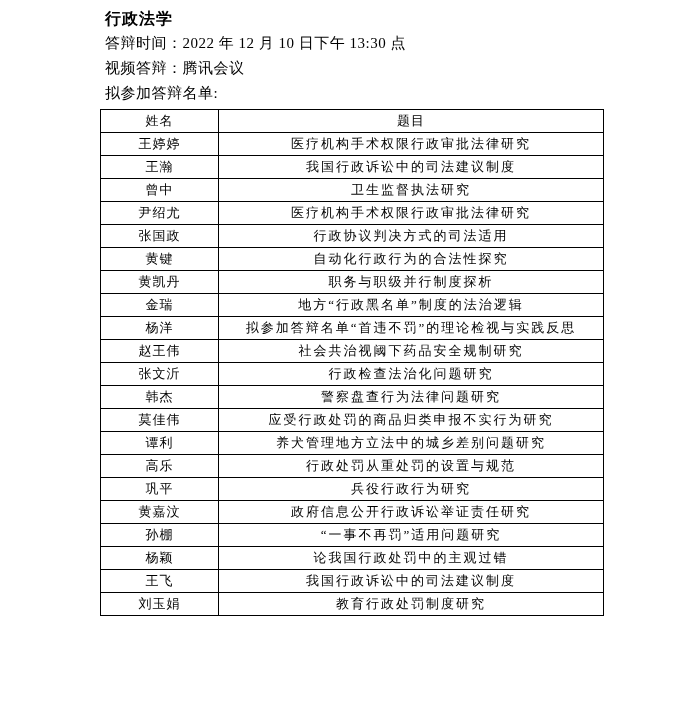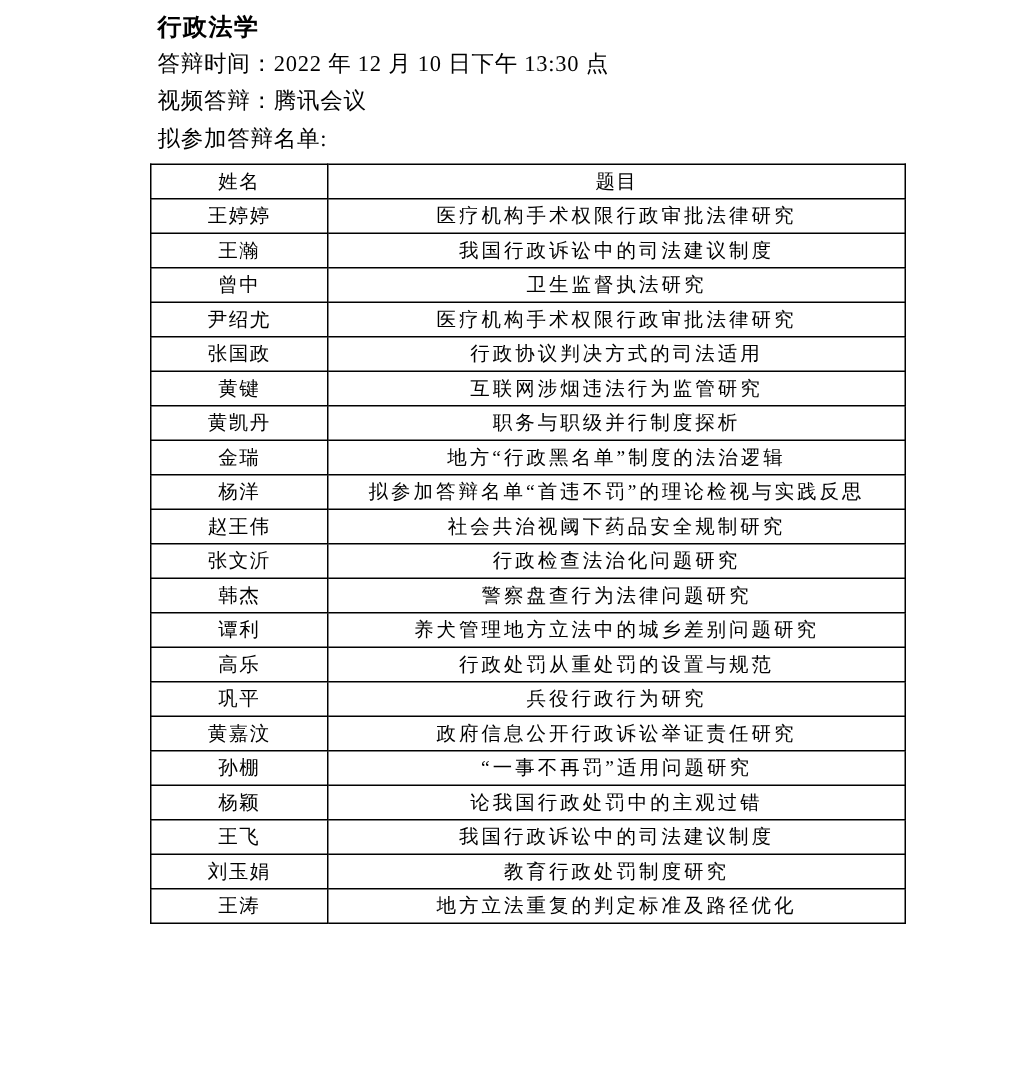--- a/index.html
+++ b/index.html
@@ -95,21 +95,21 @@
         <tr>
           <td class="name-cell">尹绍尤</td>
           <td class="topic-cell">医疗机构手术权限行政审批法律研究</td>
         </tr>
         <tr>
           <td class="name-cell">张国政</td>
           <td class="topic-cell">行政协议判决方式的司法适用</td>
         </tr>
         <tr>
           <td class="name-cell">黄键</td>
-          <td class="topic-cell">互联网涉烟违法行为监管研究</td>
+          <td class="topic-cell">自动化行政行为的合法性探究</td>
         </tr>
         <tr>
           <td class="name-cell">黄凯丹</td>
           <td class="topic-cell">职务与职级并行制度探析</td>
         </tr>
         <tr>
           <td class="name-cell">金瑞</td>
           <td class="topic-cell">地方“行政黑名单”制度的法治逻辑</td>
         </tr>
         <tr>
@@ -120,20 +120,24 @@
           <td class="name-cell">赵王伟</td>
           <td class="topic-cell">社会共治视阈下药品安全规制研究</td>
         </tr>
         <tr>
           <td class="name-cell">张文沂</td>
           <td class="topic-cell">行政检查法治化问题研究</td>
         </tr>
         <tr>
           <td class="name-cell">韩杰</td>
           <td class="topic-cell">警察盘查行为法律问题研究</td>
+        </tr>
+        <tr>
+          <td class="name-cell">莫佳伟</td>
+          <td class="topic-cell">应受行政处罚的商品归类申报不实行为研究</td>
         </tr>
         <tr>
           <td class="name-cell">谭利</td>
           <td class="topic-cell">养犬管理地方立法中的城乡差别问题研究</td>
         </tr>
         <tr>
           <td class="name-cell">高乐</td>
           <td class="topic-cell">行政处罚从重处罚的设置与规范</td>
         </tr>
         <tr>
@@ -153,20 +157,16 @@
           <td class="topic-cell">论我国行政处罚中的主观过错</td>
         </tr>
         <tr>
           <td class="name-cell">王飞</td>
           <td class="topic-cell">我国行政诉讼中的司法建议制度</td>
         </tr>
         <tr>
           <td class="name-cell">刘玉娟</td>
           <td class="topic-cell">教育行政处罚制度研究</td>
         </tr>
-        <tr>
-          <td class="name-cell">王涛</td>
-          <td class="topic-cell">地方立法重复的判定标准及路径优化</td>
-        </tr>
       </tbody>
   </table>
 
 </div>
 
 </body></html>

